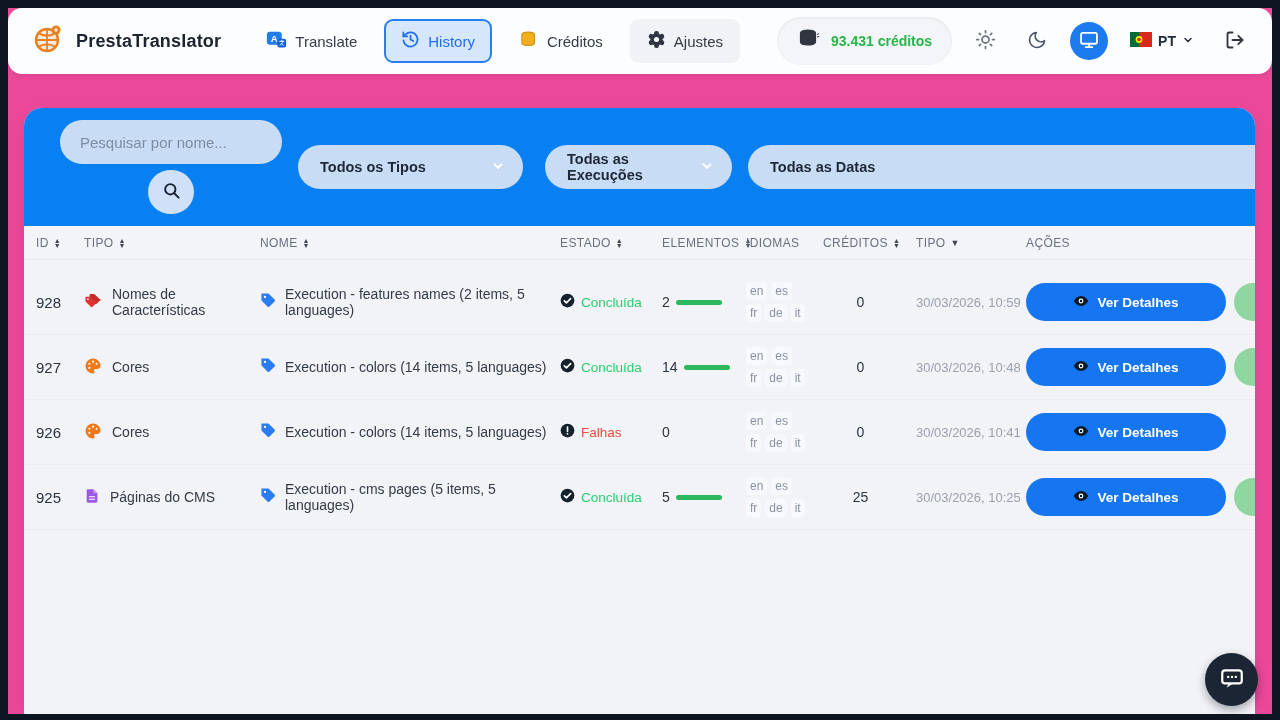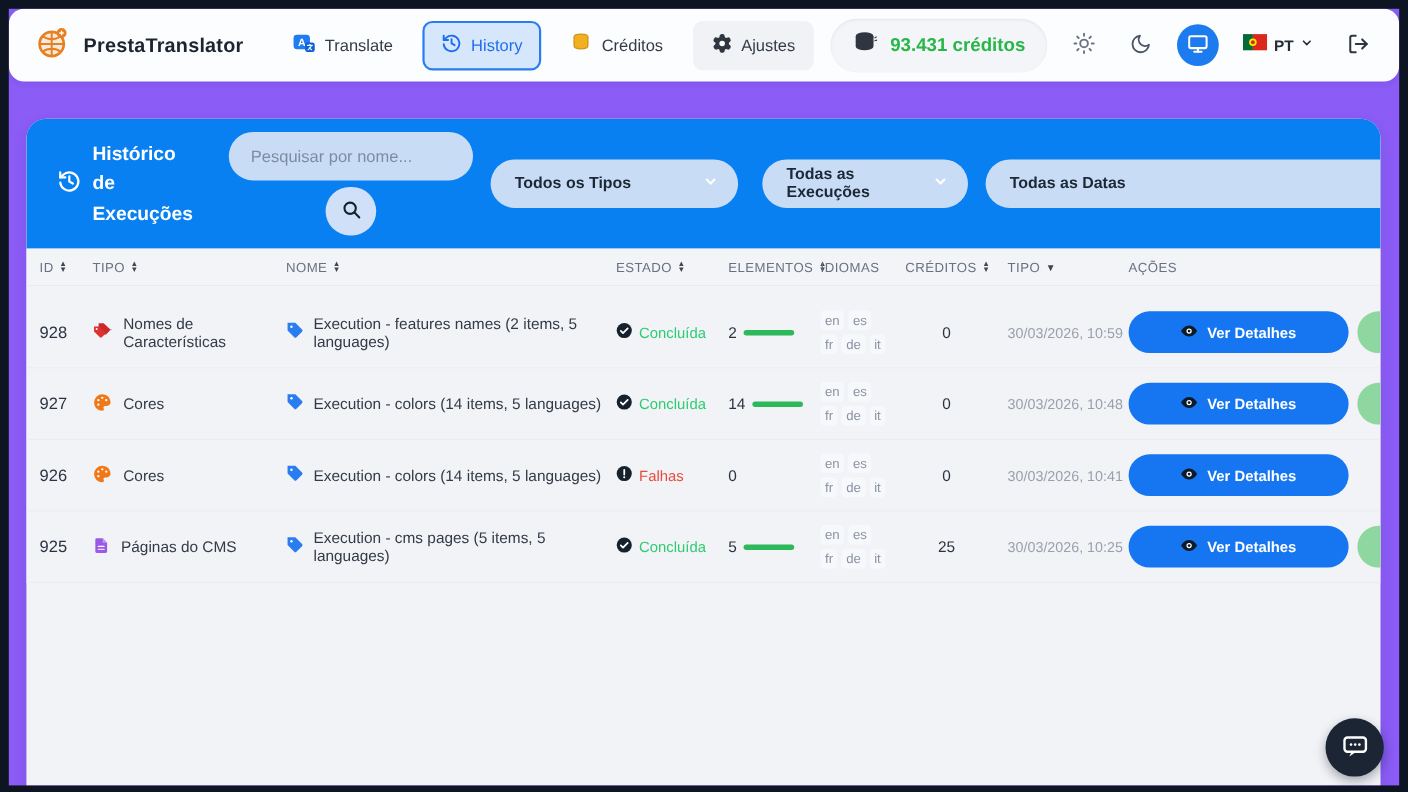--- a/index.html
+++ b/index.html
@@ -4,21 +4,21 @@
 <style>
   * { margin:0; padding:0; box-sizing:border-box; }
   html,body { width:1280px; height:720px; overflow:hidden; }
   body {
     font-family:"Liberation Sans", sans-serif;
     background:#0d1522;
     padding:8px 8px 0 8px;
   }
   .frame {
     width:1264px; height:706px;
-    background:#8b5cf6;
+    background:#ec4899;
     position:relative;
     overflow:hidden;
   }
 
   
   .nav {
     position:absolute; left:0; top:0; width:1264px; height:66px;
     background:#fcfdfe;
     border-radius:14px;
     box-shadow:0 2px 6px rgba(20,30,50,.07);
@@ -39,21 +39,21 @@
     background:#d7e7fb; border-color:#2a7df0; color:#1f6ef0;
   }
   .nav-item.soft { background:#f1f2f6; }
   .nav-right { margin-left:auto; display:flex; align-items:center; gap:14px; }
   .credits-pill {
     display:flex; align-items:center; gap:10px;
     background:#f4f5f8; border-radius:24px;
     padding:10px 20px; cursor:pointer;
     box-shadow:inset 0 1px 3px rgba(20,30,50,.08);
   }
-  .credits-text { color:#27b648; font-weight:bold; font-size:17px; }
+  .credits-text { color:#27b648; font-weight:bold; font-size:14px; }
   .icon-btn {
     width:38px; height:38px; border-radius:50%;
     display:flex; align-items:center; justify-content:center;
     cursor:pointer; background:transparent; border:none;
   }
   .icon-btn.theme-active { background:#1d7bf0; }
   .lang-switch { display:flex; align-items:center; gap:6px; cursor:pointer; padding:6px 8px; }
   .lang-code { font-size:14px; font-weight:bold; color:#242c38; }
 
   
@@ -278,30 +278,20 @@
               <line x1="21" y1="12" x2="9" y2="12"></line>
           </svg>
         </span>
       </button>
     </div>
   </div>
 
   <div class="card">
 
     <div class="card-head">
-      <div class="head-title">
-        <span>
-          <svg width="22" height="22" viewBox="0 0 24 24" fill="none" stroke="#ffffff" stroke-width="2.2" stroke-linecap="round" stroke-linejoin="round">
-            <path d="M3 3v5h5"></path>
-              <path d="M3.05 13A9 9 0 1 0 6 5.3L3 8"></path>
-              <path d="M12 7v5l3.5 2"></path>
-          </svg>
-        </span>
-        <span class="head-title-text">Histórico de Execuções</span>
-      </div>
 
       <div class="search-wrap">
         <input class="search-input" type="text" placeholder="Pesquisar por nome..." style="">
         <button class="search-btn">
           <span>
             <svg width="19" height="19" viewBox="0 0 24 24" fill="none" stroke="#16212e" stroke-width="2.4" stroke-linecap="round">
               <circle cx="10.5" cy="10.5" r="6.5"></circle>
                 <line x1="15.5" y1="15.5" x2="21" y2="21"></line>
             </svg>
           </span>

